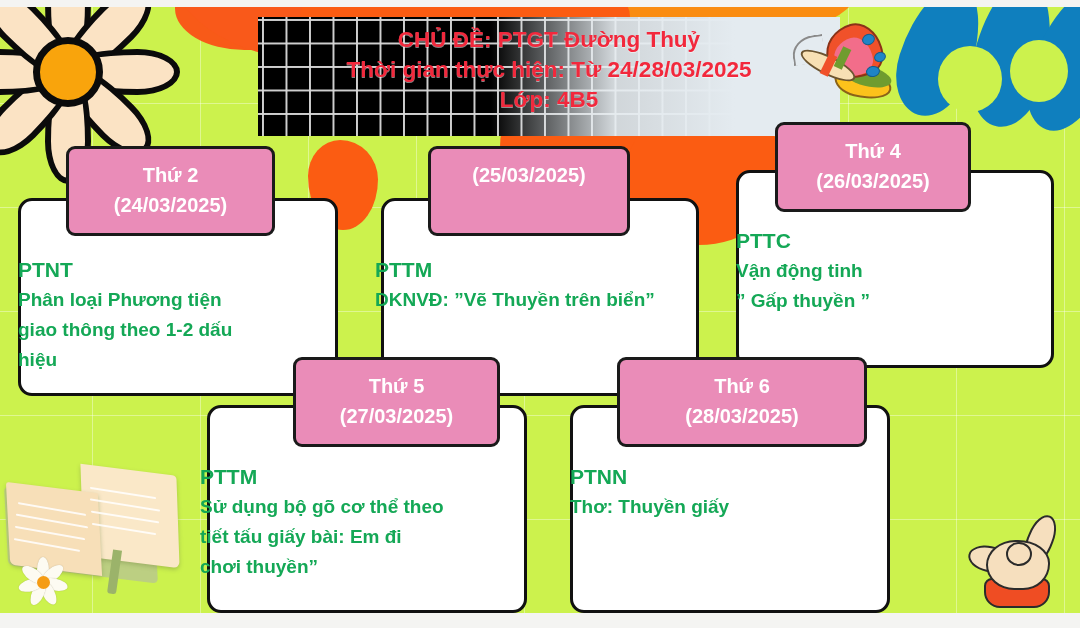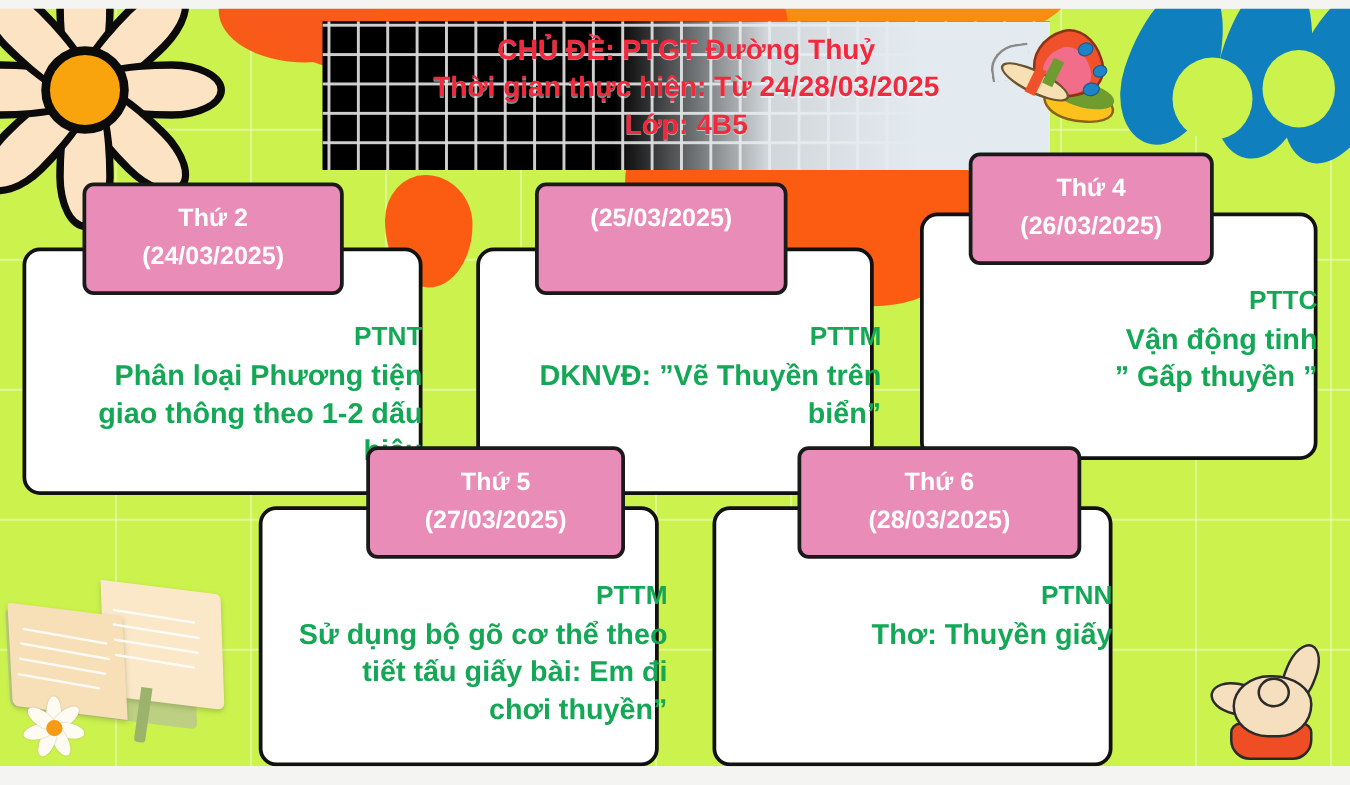--- a/index.html
+++ b/index.html
@@ -424,27 +424,27 @@
     color: #ffffff;
     text-align: center;
     font-weight: bold;
     font-size: 20px;
     line-height: 30px;
     padding-top: 11px;
   }
   .card-head .d1, .card-head .d2 { white-space: nowrap; }
   .card-text {
     position: absolute;
-    text-align: right;
+    text-align: left;
     color: #14a856;
     font-weight: bold;
     line-height: 30px;
   }
   .card-text .ct-title { font-size: 21px; }
-  .card-text .ct-line  { font-size: 23px; }
+  .card-text .ct-line  { font-size: 19px; }
 
   
   .strip-top {
     position: absolute;
     left: 0; top: 0; width: 1080px; height: 7px;
     background: #f4f4f2;
   }
   .strip-bottom {
     position: absolute;
     left: 0; top: 613px; width: 1080px; height: 15px;
@@ -585,21 +585,21 @@
   <div class="card-head" style="left:259px; top:357px; width:207px; height:90px;margin-left:34px;">
     <div class="d1">Thứ 5</div>
     <div class="d2">(27/03/2025)</div>
   </div>
 
   <div class="card-body" style="left:570px; top:405px; width:320px; height:208px;"></div>
   <div class="card-text" style="left:570px; top:462px; width:320px;">
     <div class="ct-title">PTNN</div>
     <div class="ct-line">Thơ: Thuyền giấy</div>
   </div>
-  <div class="card-head" style="left:617px; top:357px; width:227px; height:90px;margin-left:21px;">
+  <div class="card-head" style="left:617px; top:357px; width:250px; height:90px;">
     <div class="d1">Thứ 6</div>
     <div class="d2">(28/03/2025)</div>
   </div>
 
   <div class="strip-top"></div>
   <div class="strip-bottom"></div>
 
 </div>
 
 </body></html>

